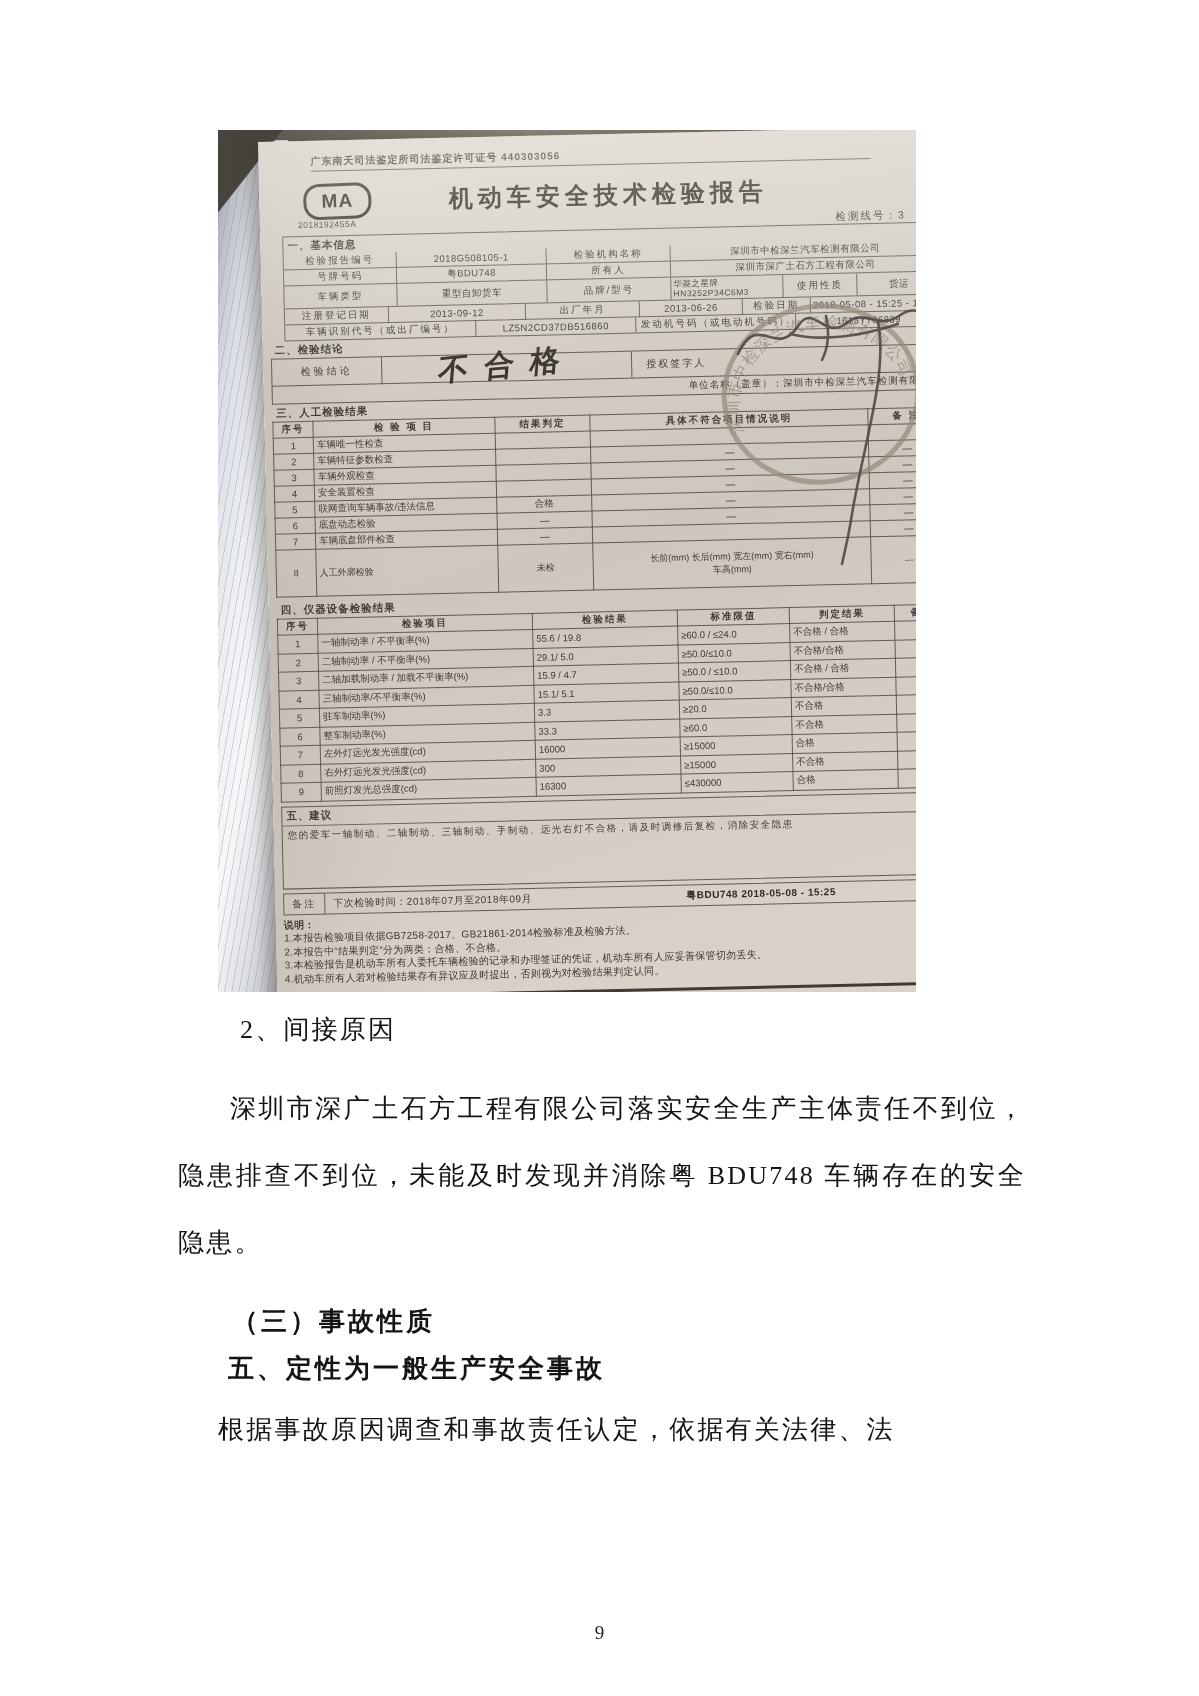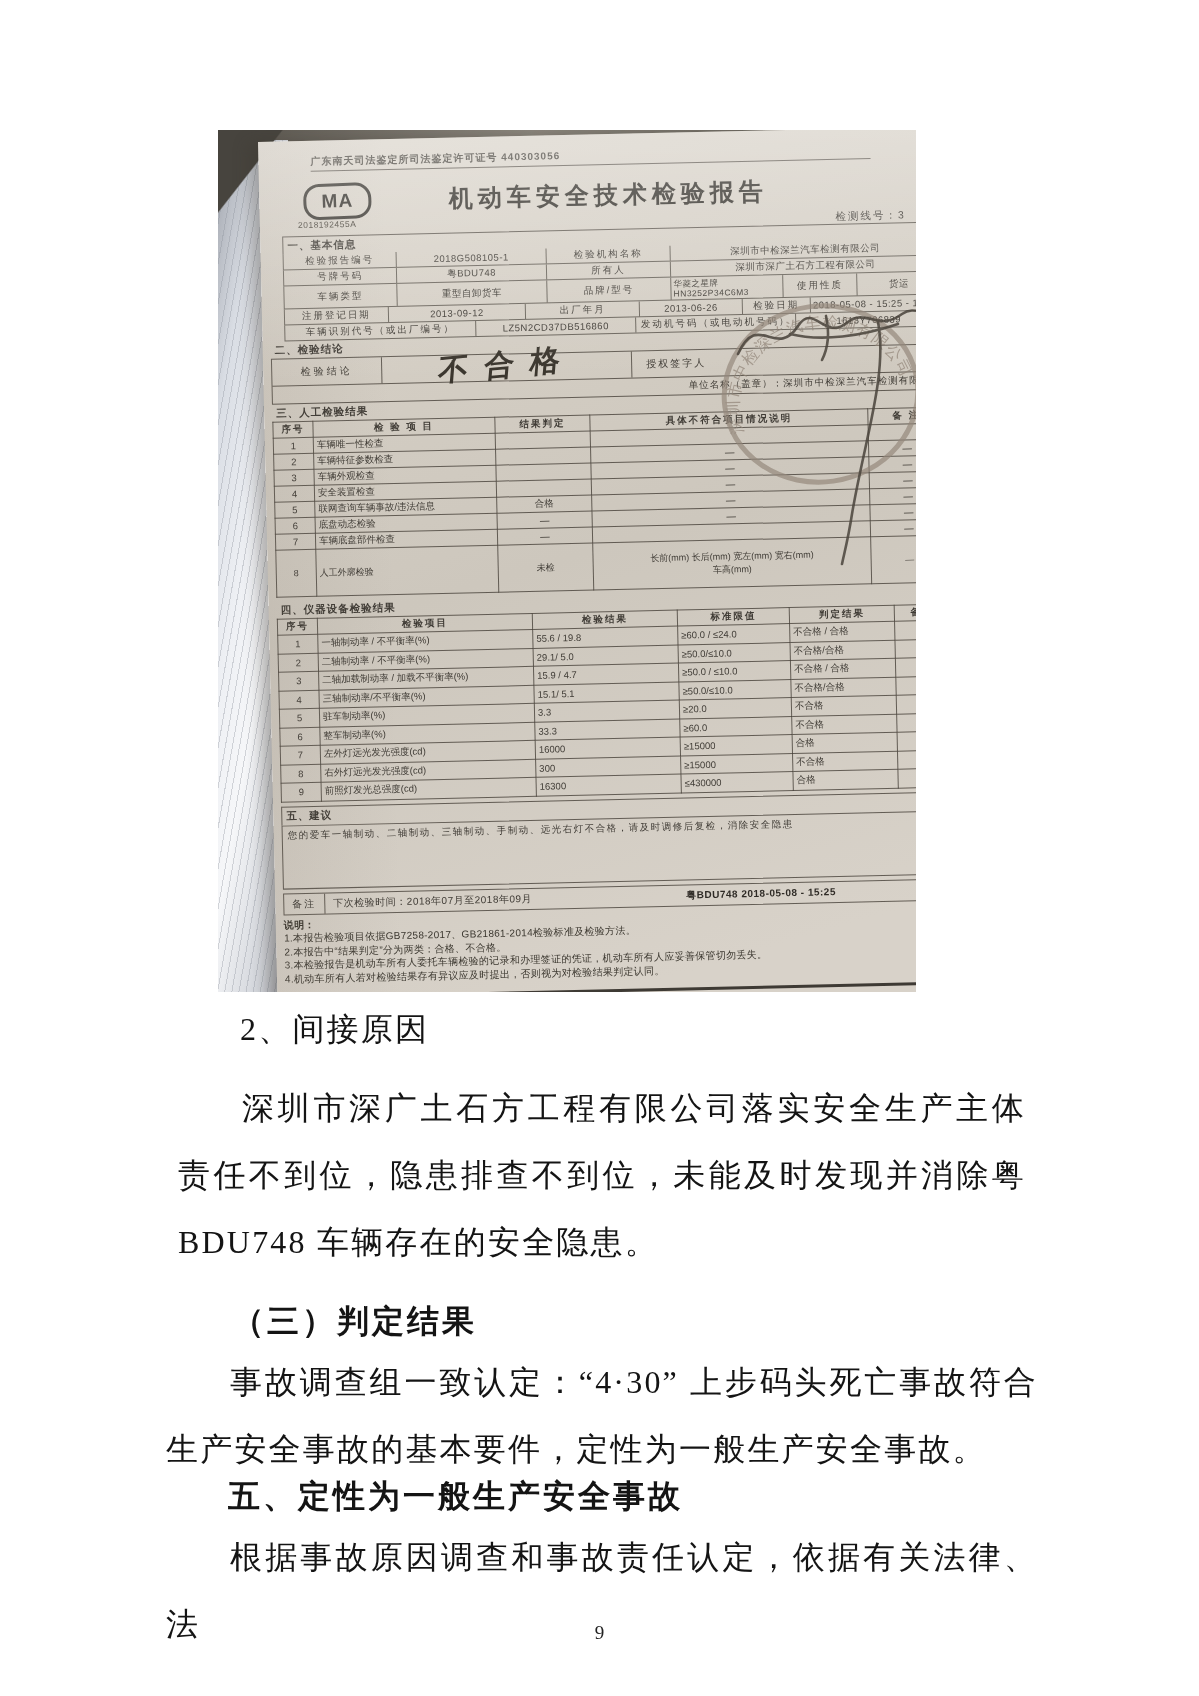--- a/index.html
+++ b/index.html
@@ -89,21 +89,21 @@
   .notes .nt{font-weight:700;}
   .endline{width:690px;border-top:3px solid #3e3a34;margin-top:11px;margin-left:-6px;}
 
   .stamp{position:absolute;left:498px;top:166px;width:210px;height:196px;opacity:.85;pointer-events:none;
          transform:rotate(-8deg);}
   .signature{position:absolute;left:512px;top:152px;width:220px;height:300px;pointer-events:none;}
 
   
   .doc{position:absolute;left:166px;top:996px;width:872px;color:#141414;
        font-family:"Liberation Serif","DejaVu Serif",serif;}
-  .bt{font-size:32px;line-height:67px;letter-spacing:2.2px;}
+  .bt{font-size:26px;line-height:67px;letter-spacing:2.2px;}
   .h-plain{margin:0 0 0 74px;}
   .h-bold{font-weight:bold;margin:0 0 0 66px;font-family:"Liberation Sans","DejaVu Sans",sans-serif;letter-spacing:3px;}
   .h-bold2{font-weight:bold;margin:-20px 0 0 62px;font-family:"Liberation Sans","DejaVu Sans",sans-serif;letter-spacing:3px;}
   .para{margin:12px;text-indent:2em;text-align:justify;}
   .para2{margin:-6px 0 0 0;text-indent:2em;text-align:justify;}
   .pageno{position:absolute;top:1622px;left:0;width:100%;text-align:center;font-size:19px;
        font-family:"Liberation Serif","DejaVu Serif",serif;color:#222;}
 </style>
 </head>
 <body>
@@ -379,19 +379,18 @@
       <path d="M60,52 C92,60 132,54 168,42"></path>
       <path d="M148,40 C158,92 134,160 122,232 C118,258 114,272 112,282"></path>
       <path d="M96,34 C100,52 98,66 92,78"></path>
     </g>
   </svg>
 </div>
 
 <div class="doc">
   <div class="bt h-plain">2、间接原因</div>
   <p class="bt para">深圳市深广土石方工程有限公司落实安全生产主体责任不到位，隐患排查不到位，未能及时发现并消除粤 BDU748 车辆存在的安全隐患。</p>
-  <div class="bt h-bold">（三）判定结果</div>
-  <p class="bt para2">事故调查组一致认定：“4·30” 上步码头死亡事故符合生产安全事故的基本要件，定性为一般生产安全事故。</p>
+  <div class="bt h-bold">（三）事故性质</div>
   <div class="bt h-bold2">五、定性为一般生产安全事故</div>
   <p class="bt para2">根据事故原因调查和事故责任认定，依据有关法律、法</p>
 </div>
 
 <div class="pageno">9</div>
 
 </body></html>

